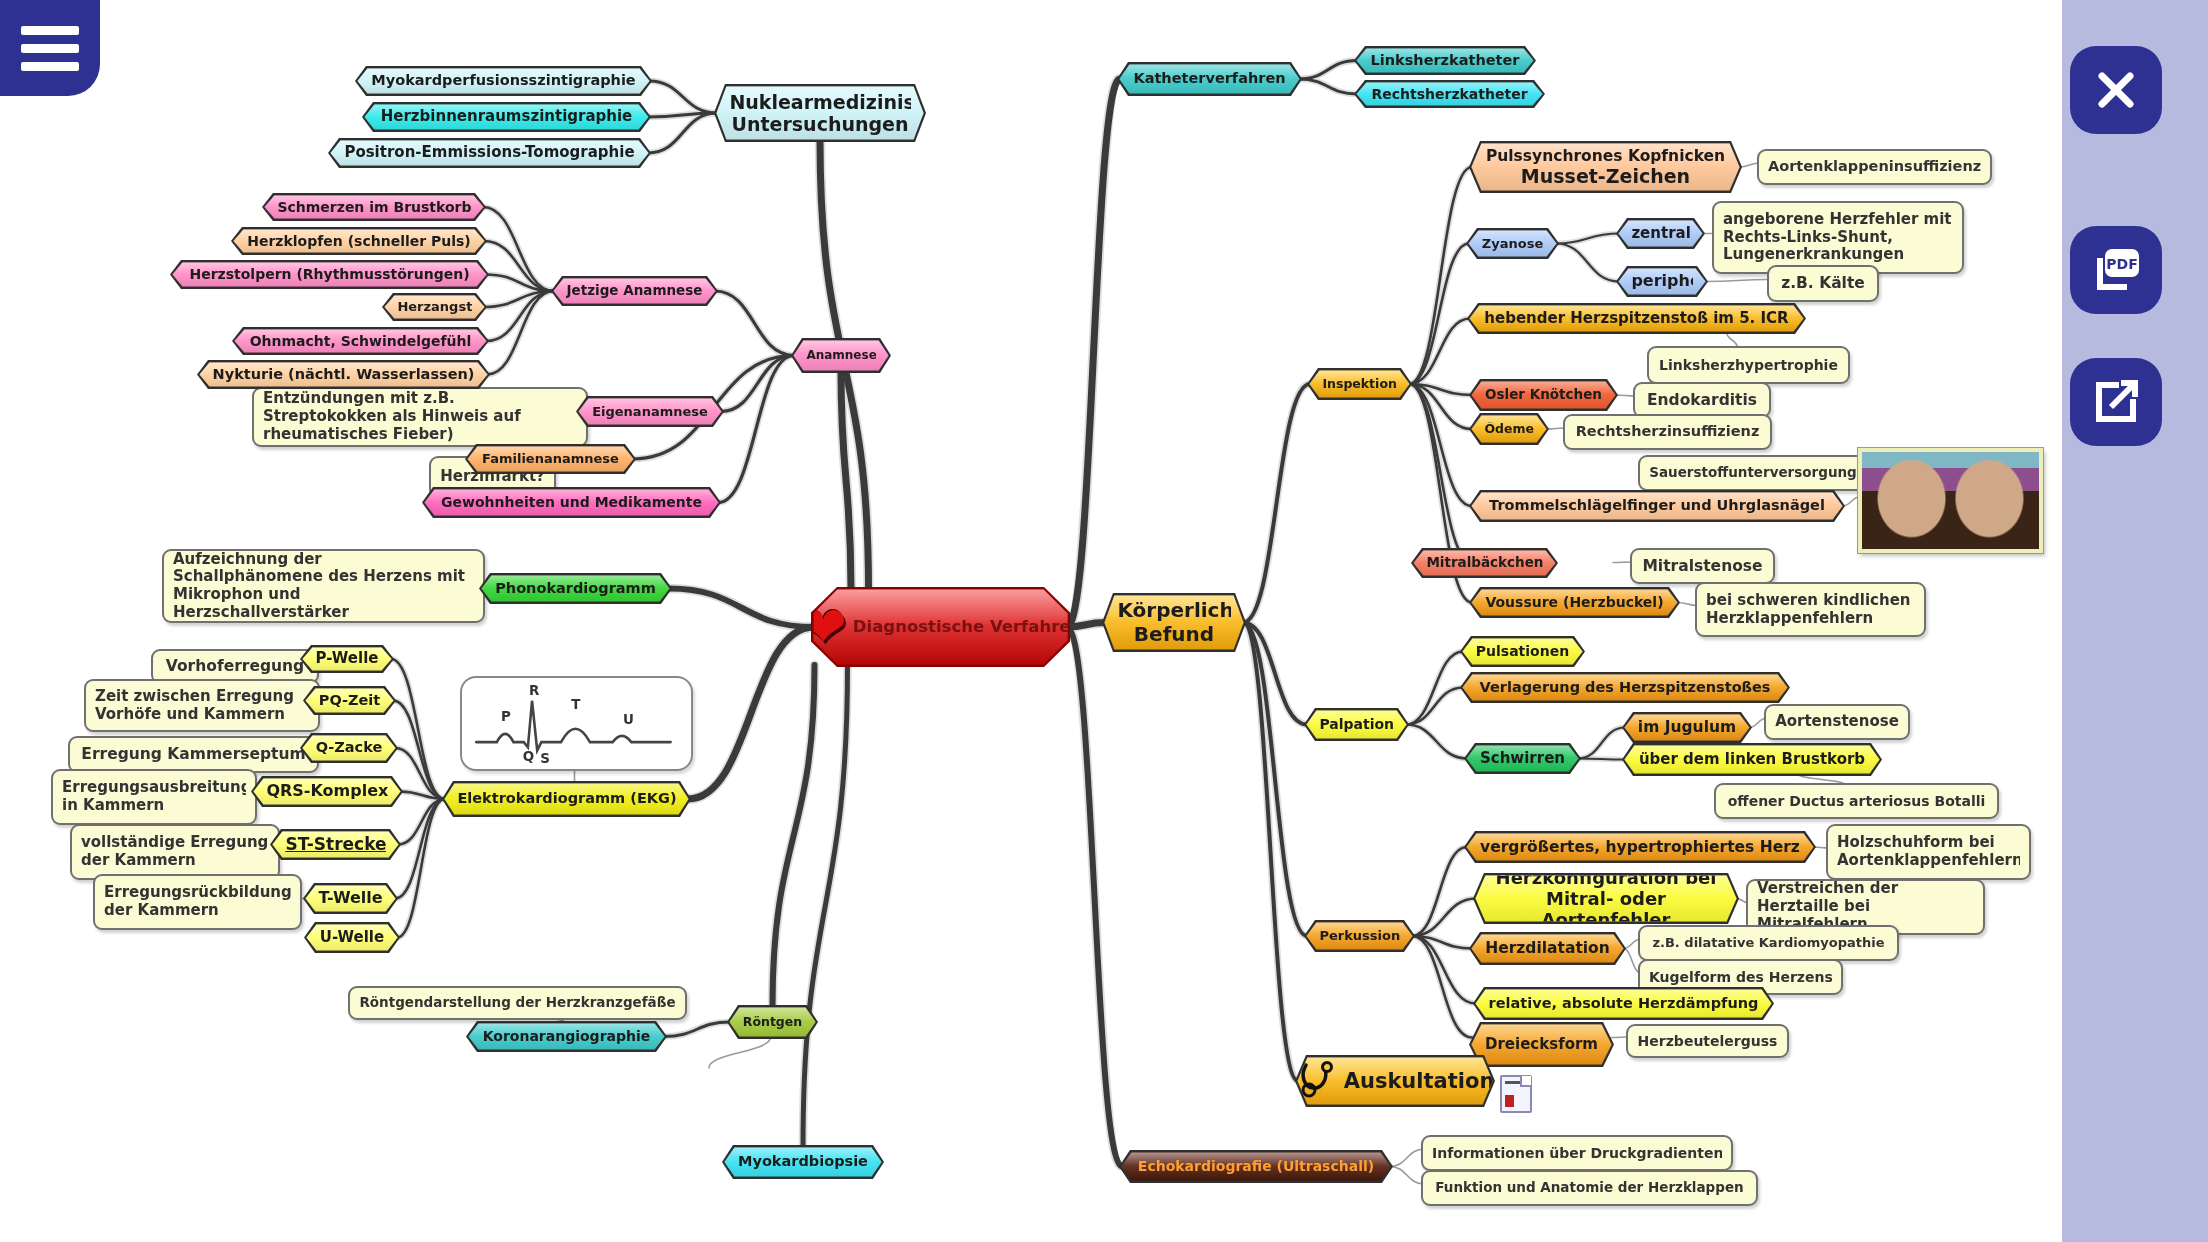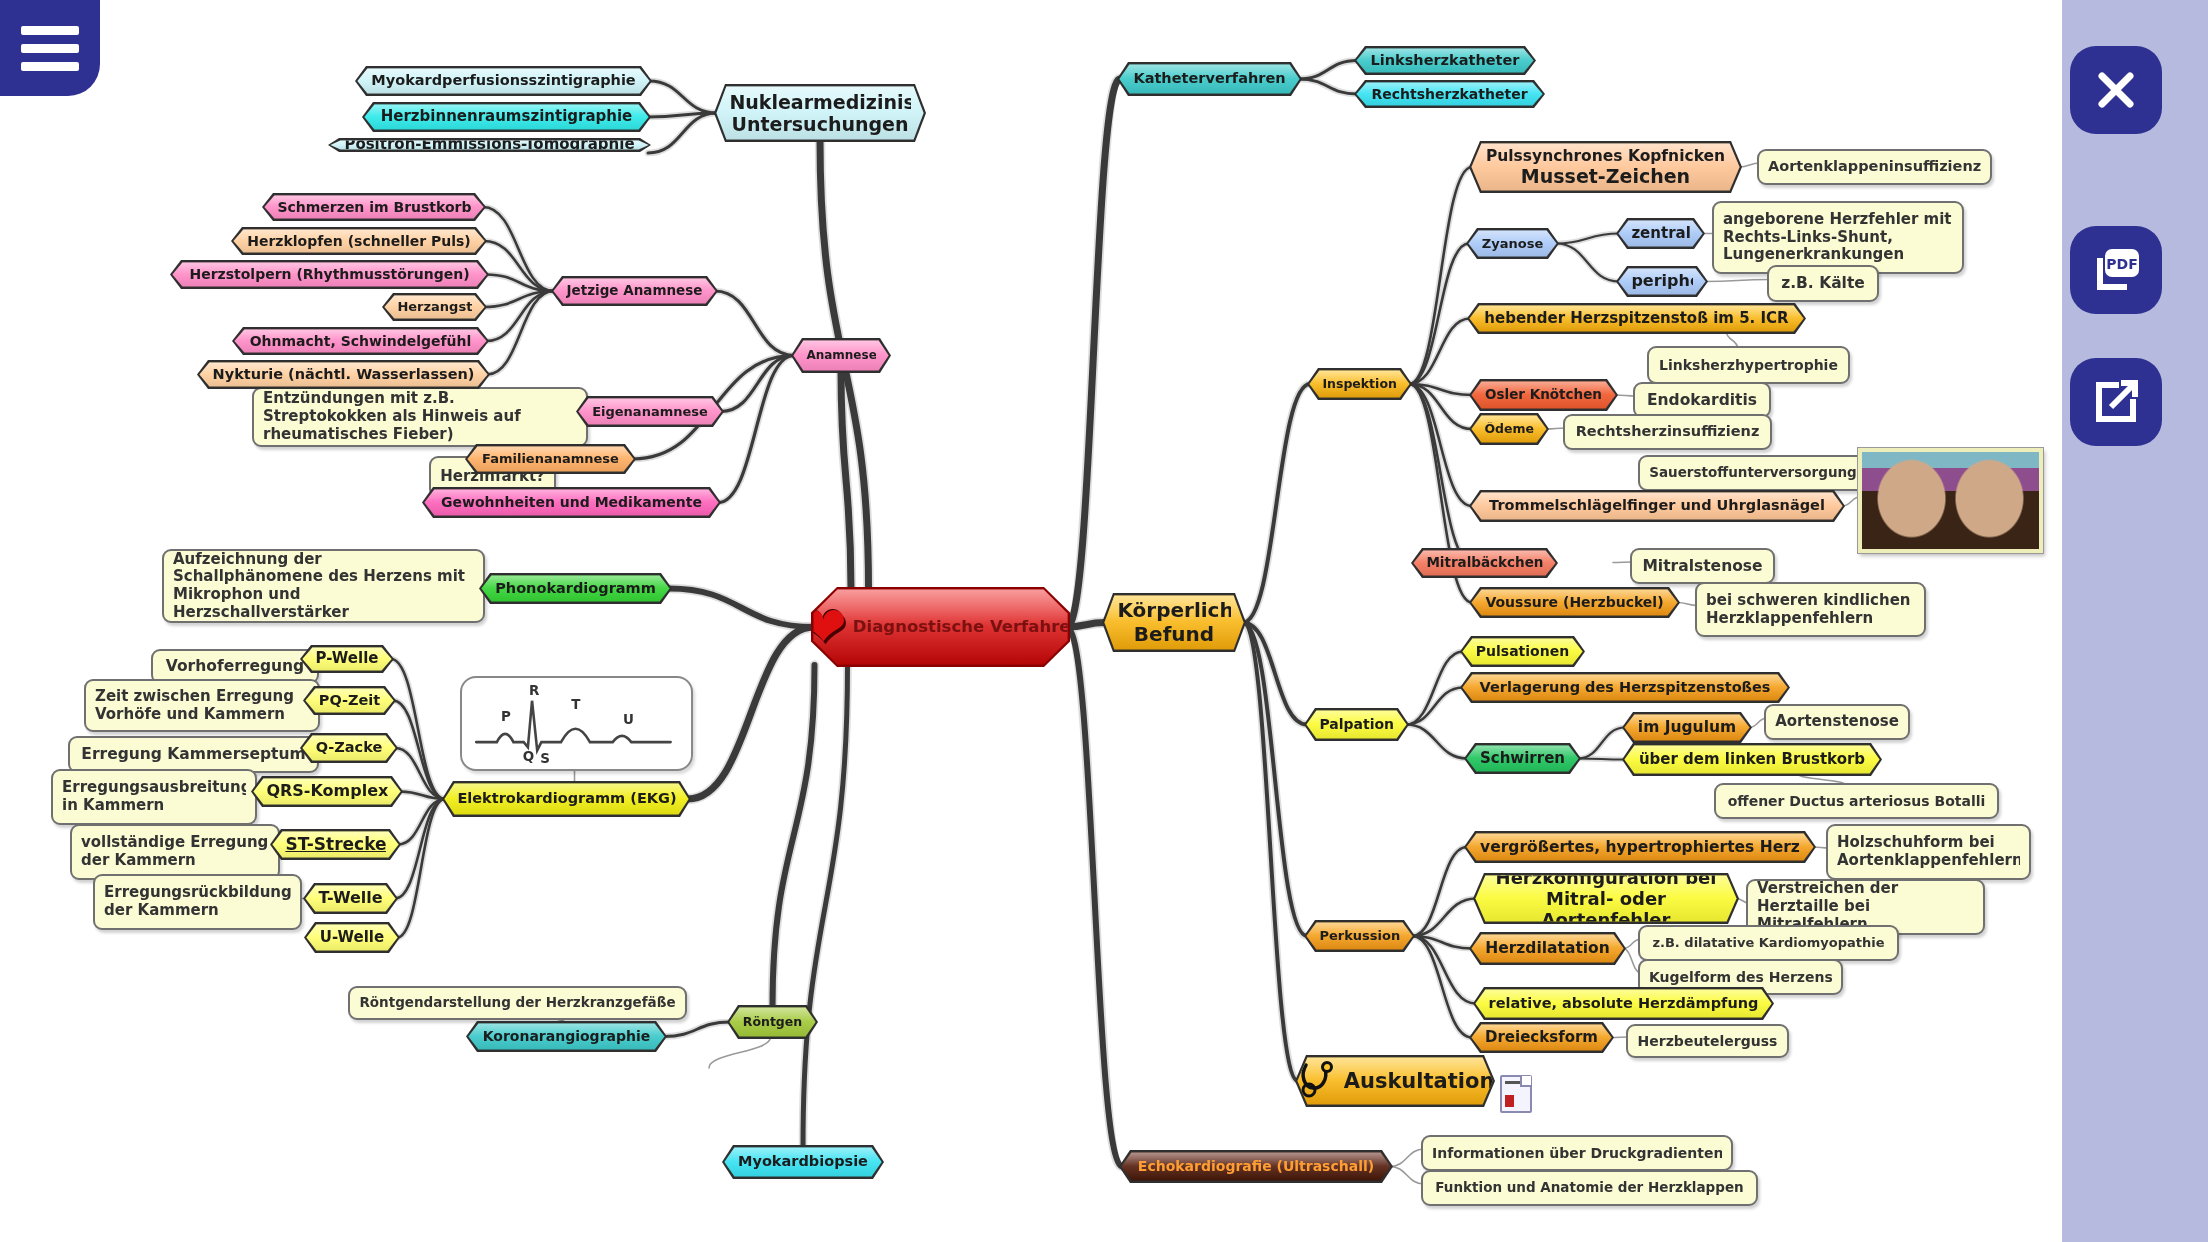--- a/index.html
+++ b/index.html
@@ -250,21 +250,21 @@
       </div>
     </div>
     <div class="hex" style="left: 362px; top: 102px; width: 289px; height: 30px;">
       <div class="inner" style="background: rgb(47, 233, 233);">
         <div class="sheen"></div>
         <div class="lblwrap">
           <span class="lbl fit" style="font-size: 15px;">Herzbinnenraumszintigraphie</span>
         </div>
       </div>
     </div>
-    <div class="hex" style="left: 328px; top: 138px; width: 323px; height: 14px;">
+    <div class="hex" style="left: 328px; top: 138px; width: 323px; height: 30px;">
       <div class="inner" style="background: rgb(205, 243, 248);">
         <div class="sheen"></div>
         <div class="lblwrap">
           <span class="lbl fit" style="font-size: 15px;">Positron-Emmissions-Tomographie</span>
         </div>
       </div>
     </div>
     <div class="hex" style="left: 791px; top: 338px; width: 100px; height: 35px;">
       <div class="inner" style="background: rgb(255, 140, 198);">
         <div class="sheen"></div>
@@ -740,21 +740,21 @@
       <span class="lbl fit" style="font-size: 14px;">Kugelform des Herzens</span>
     </div>
     <div class="hex" style="left: 1473px; top: 987px; width: 301px; height: 33px;">
       <div class="inner" style="background: rgb(251, 251, 52);">
         <div class="sheen"></div>
         <div class="lblwrap">
           <span class="lbl fit" style="font-size: 14.5px;">relative, absolute Herzdämpfung</span>
         </div>
       </div>
     </div>
-    <div class="hex" style="left: 1469px; top: 1022px; width: 145px; height: 31px;">
+    <div class="hex" style="left: 1469px; top: 1022px; width: 145px; height: 45px;">
       <div class="inner" style="background: linear-gradient(rgb(249, 173, 42), rgb(239, 148, 19));">
         <div class="sheen"></div>
         <div class="lblwrap">
           <span class="lbl fit" style="font-size: 15px;">Dreiecksform</span>
         </div>
       </div>
     </div>
     <div class="note" style="left: 1626px; top: 1024px; width: 141px; height: 26px;">
       <span class="lbl fit" style="font-size: 14px;">Herzbeutelerguss</span>
     </div>

